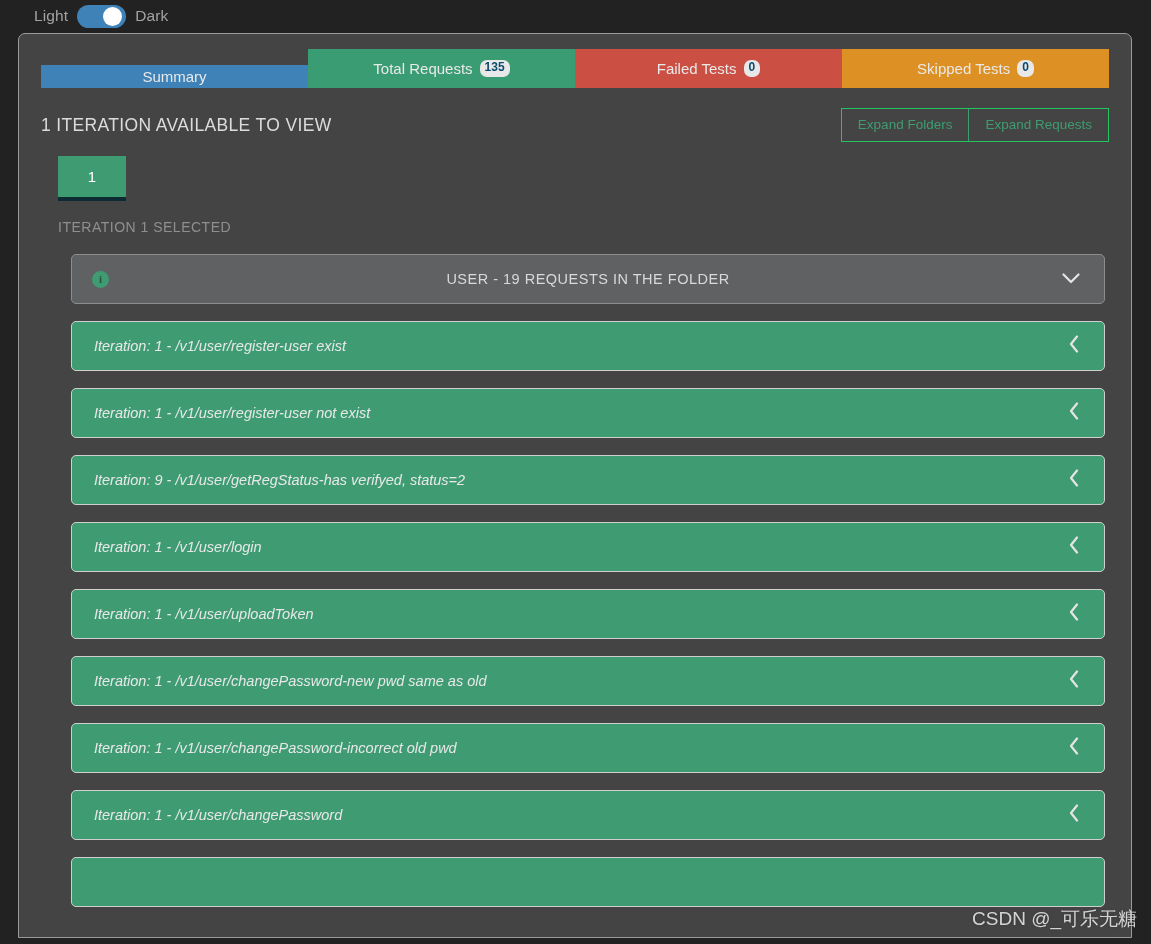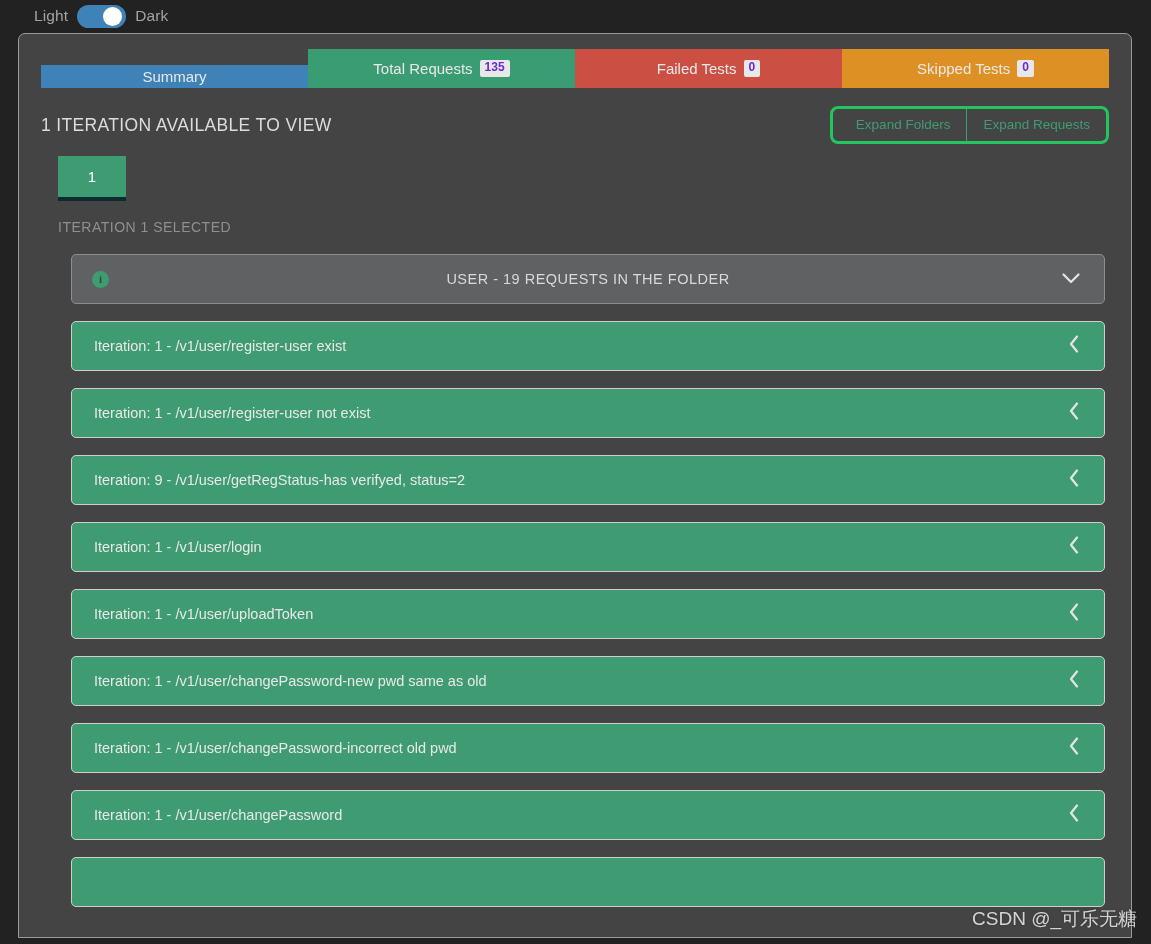--- a/index.html
+++ b/index.html
@@ -74,47 +74,46 @@
     font-size: 15px;
     cursor: pointer;
     user-select: none;
   }
   .tab.summary  { background: #3e82b8; margin-top: 16px; }
   .tab.total    { background: #3a9c72; }
   .tab.failed   { background: #cc4f44; }
   .tab.skipped  { background: #dd9023; }
   .badge {
     background: #e8e8e8;
-    color: #6d28d9;
+    color: #0c4a6e;
     font-size: 12px;
     font-weight: bold;
-    border-radius: 2px;
+    border-radius: 7px;
     padding: 1px 5px 2px 5px;
     line-height: 1.1;
   }
 
   
   .iter-header {
     display: flex;
     align-items: center;
     justify-content: space-between;
     margin: 22px 22px 0 22px;
     height: 30px;
   }
   .iter-title {
     color: #dcdcdc;
     font-size: 17.5px;
     letter-spacing: .35px;
   }
   .expand-group {
     display: flex;
-    border: 3px solid #22c55e;
-    border-radius: 8px;
+    border: 1px solid #22c55e;
+    border-radius: 0;
     overflow: hidden;
-    padding-left: 7px;
   }
   .expand-btn {
     padding: 8px 16px 9px 16px;
     color: #3f9c72;
     font-size: 13.5px;
     background: transparent;
     border: none;
     cursor: pointer;
     font-family: "Liberation Sans", sans-serif;
   }
@@ -188,20 +187,21 @@
   .req-row {
     position: relative;
     height: 50px;
     margin-top: 17px;
     background: #3f9c72;
     border: 1px solid #cfcfcf;
     border-radius: 5px;
     display: flex;
     align-items: center;
     cursor: pointer;
+    font-style: italic;
   }
   .req-label {
     margin-left: 22px;
     color: #e8e8e8;
     font-size: 14.5px;
   }
 
   
   .watermark {
     position: absolute;

